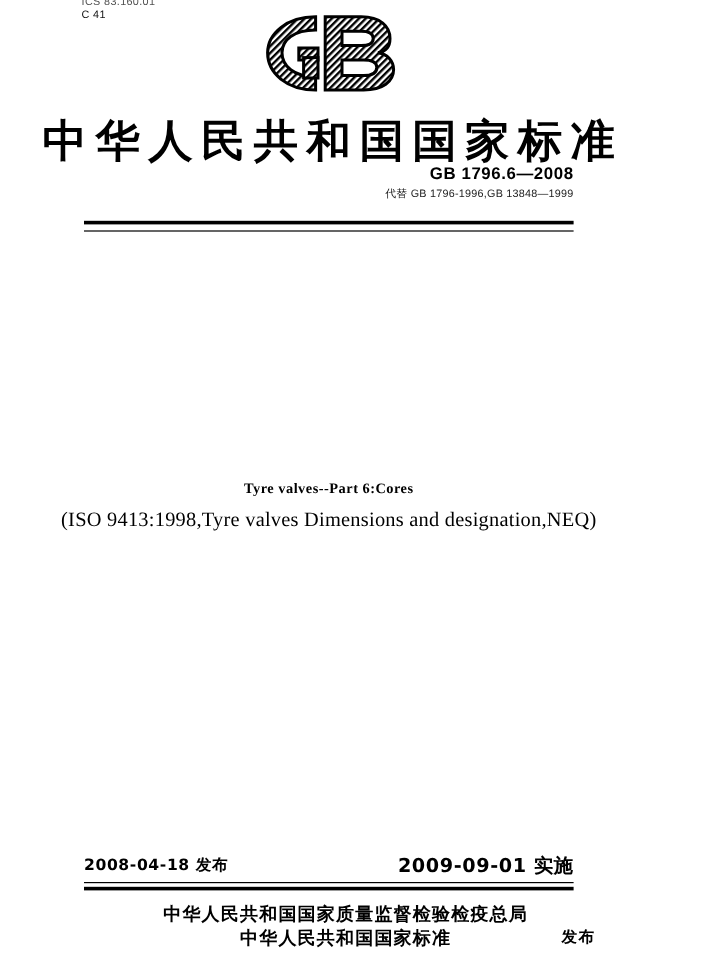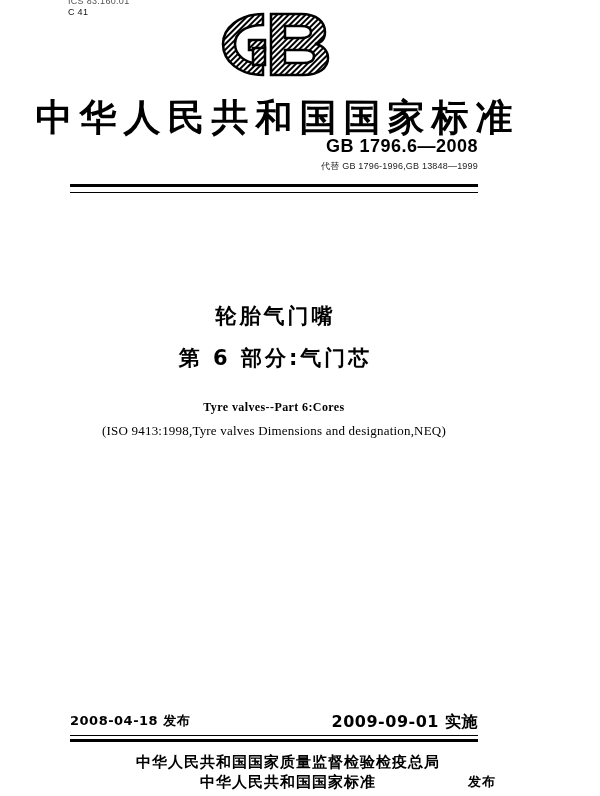--- a/index.html
+++ b/index.html
@@ -66,21 +66,21 @@
 
   
   .std-number {
     position: absolute;
     right: 70px;
     top: 136px;
     text-align: right;
     font-family: "Liberation Sans", sans-serif;
   }
   .std-number .num {
-    font-size: 18px;
+    font-size: 14px;
     font-weight: bold;
     letter-spacing: 0.5px;
   }
   .std-number .replaces {
     margin-top: 3px;
     font-size: 9px;
     letter-spacing: 0.2px;
     color: #222;
     text-align: right;
   }
@@ -139,21 +139,21 @@
     font-weight: bold;
     letter-spacing: 0.4px;
   }
   .en-sub {
     position: absolute;
     left: 0;
     right: 0;
     top: 423px;
     text-align: center;
     font-family: "Liberation Serif", serif;
-    font-size: 13px;
+    font-size: 17px;
     letter-spacing: 0.2px;
   }
 
   
   .date-issue {
     position: absolute;
     left: 70px;
     top: 712px;
     font-family: "DejaVu Sans", "Liberation Sans", sans-serif;
     font-size: 13px;
@@ -260,24 +260,20 @@
   <div class="cn-title">中华人民共和国国家标准</div>
 
   <div class="std-number">
     <div class="num">GB 1796.6—2008</div>
     <div class="replaces">代替 GB 1796-1996,GB 13848—1999</div>
   </div>
 
   <div class="rule-thick"></div>
   <div class="rule-thin"></div>
 
-  <div class="doc-title">
-    <div class="line1">轮胎气门嘴</div>
-    <div class="line2">第 6 部分:气门芯</div>
-  </div>
 
   <div class="en-title">Tyre valves--Part 6:Cores</div>
   <div class="en-sub">(ISO 9413:1998,Tyre valves  Dimensions and designation,NEQ)</div>
 
   <div class="date-issue">2008-04-18 发布</div>
   <div class="date-effective">2009-09-01 实施</div>
 
   <div class="rule-bottom-thin"></div>
   <div class="rule-bottom-thick"></div>
 

